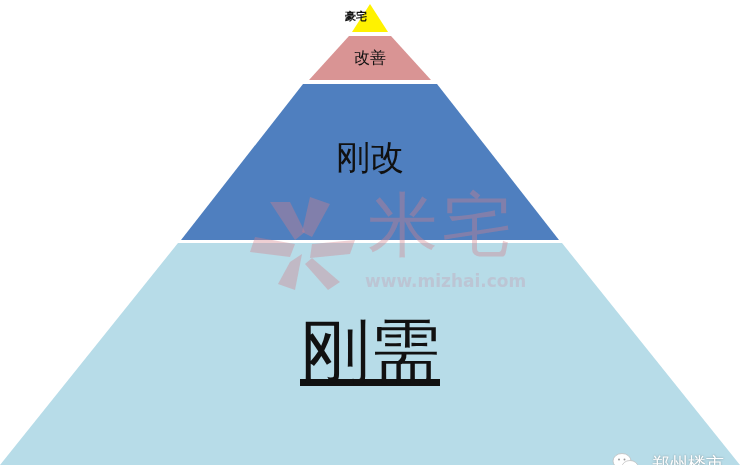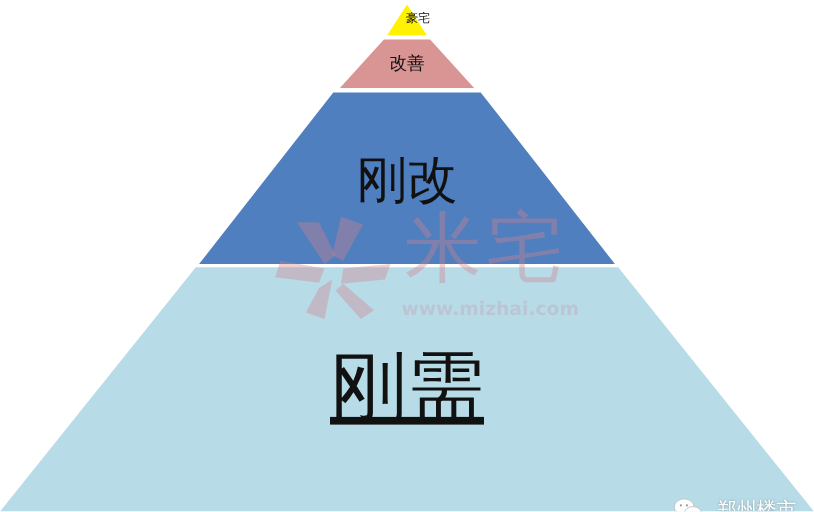--- a/index.html
+++ b/index.html
@@ -21,23 +21,23 @@
       height: 465px;
     }
     .layer-label {
       position: absolute;
       color: #111111;
       text-align: center;
       white-space: nowrap;
       transform: translateX(-50%);
       line-height: 1;
     }
-    .label-top { left: 380px; top: 11px; font-size: 11px; }
+    .label-top { left: 356px; top: 11px; font-size: 11px; font-weight: bold; }
     .label-second { left: 370px; top: 50px; font-size: 16px; }
-    .label-third { left: 370px; top: 140px; font-size: 46px; }
+    .label-third { left: 370px; top: 140px; font-size: 34px; }
     .label-bottom { left: 370px; top: 316px; font-size: 70px; text-decoration: underline; }
 
     .watermark {
       position: absolute;
       left: 250px;
       top: 190px;
       width: 270px;
       height: 110px;
       pointer-events: none;
     }

